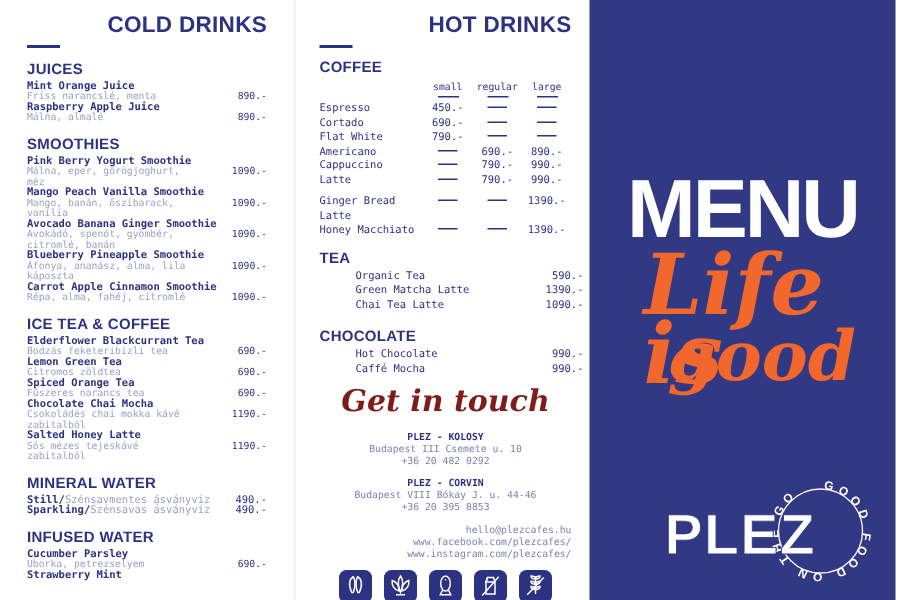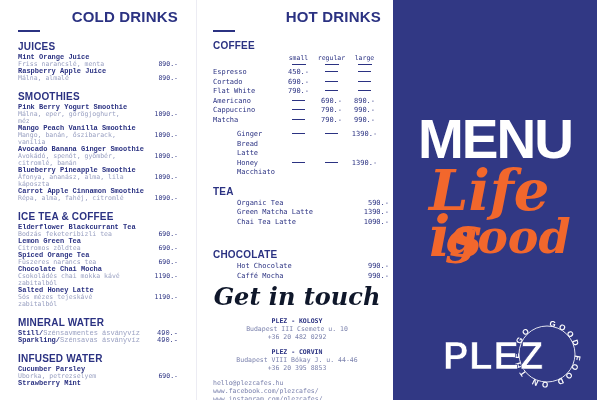--- a/index.html
+++ b/index.html
@@ -20,55 +20,55 @@
   }
   .col-title::after { content:''; display:block; width:22px; height:2px; background:#2b3282; margin-top:5px; }
 
   .section-header {
     font-family:"Liberation Sans", sans-serif; font-weight:bold;
     font-size:10px; color:#2b3282; margin-top:9px; margin-bottom:2px; letter-spacing:.2px;
   }
   .col-mid .section-header { margin-top:8px; }
 
   
-  .mi-top { display:flex; font-size:7px; line-height:7px;font-family:Liberation Mono, monospace; }
+  .mi-top { display:flex; font-size:7px; line-height:7px; }
   .mi-name { font-weight:bold; color:#2b3282; white-space:pre; }
   .mi-inline-desc { color:#9aa1c2; }
   .mi-price-inline { margin-left:auto; color:#2b3282; }
   .mi-bottom { display:flex; font-size:6.5px; line-height:7px;gap:28px; }
   .mi-bottom span { display:block; }
   .mi-desc { color:#9aa1c2; }
   .mi-price { margin-left:auto; color:#2b3282; }
 
   
   .size-row { display:flex; margin-top:3px;gap:20px; }
   .size-spacer { width:69px; }
   .size-cells { display:flex; }
   .size-h { width:33px; text-align:center; font-size:6.5px; color:#2b3282; }
   .size-h::after { content:''; display:block; width:14px; height:1px; background:#2b3282; margin:2px auto 0; }
   .coffee-rows { margin-top:3px; }
   .coffee-row { display:flex; font-size:7px; line-height:9.5px; align-items:baseline; }
   .cr-name { width:69px; color:#2b3282; }
   .cr-cells { display:flex; }
   .cr-cell { width:33px; text-align:center; color:#2b3282; }
   .dash::after { content:''; display:inline-block; width:13px; height:1px; background:#2b3282; vertical-align:2px; }
-  .coffee-extra { margin-top:5px;margin-left:24px; }
+  .coffee-extra { margin-top:5px; }
 
   
   .slines { }
   .sline { display:flex; justify-content:space-between; width:152px; font-size:7px; line-height:9.5px; color:#2b3282;padding-left:24px; }
 
   .git {
     font-family:"DejaVu Serif", serif; font-style:italic; font-weight:bold;
-    color:#0f172a; font-size:24px; line-height:26px; text-align:center; margin-top:3px;
+    color:#7f1d1d; font-size:20px; line-height:26px; text-align:center; margin-top:3px;
   }
 
   .loc { text-align:center; font-size:6.5px; line-height:8px; color:#7b82ad; margin-top:7px; }
   .loc-name { font-weight:bold; color:#2b3282; }
-  .contact { text-align:left; font-size:6.5px; line-height:8px; color:#7b82ad; margin-top:7px; }
+  .contact { text-align:right; font-size:6.5px; line-height:8px; color:#7b82ad; margin-top:7px; }
 
   
   .diet-row { display:flex; justify-content:center; gap:8px; margin-top:7px; }
   .diet { width:22px; height:22px; background:#2b3282; border-radius:5px; position:relative; }
   .diet svg { position:absolute; left:0; top:0; }
 
   
   .panel { position:absolute; left:393px; top:0; width:204px; height:400px; background:#313884; }
   .menu-word {
     position:absolute; left:25px; top:112px;
@@ -355,21 +355,21 @@
       <div class="coffee-row">
         <span class="cr-name">Cappuccino</span>
         <span class="cr-cells">
 
         <span class="cr-cell dash"></span>
           <span class="cr-cell">790.-</span>
           <span class="cr-cell">990.-</span>
         </span>
       </div>
       <div class="coffee-row">
-        <span class="cr-name">Matcha</span>
+        <span class="cr-name">Latte</span>
         <span class="cr-cells">
 
         <span class="cr-cell dash"></span>
           <span class="cr-cell">790.-</span>
           <span class="cr-cell">990.-</span>
         </span>
       </div>
     </div>
 
   <div class="coffee-rows coffee-extra">
@@ -404,21 +404,21 @@
       <div class="sline">
         <span>Green Matcha Latte</span>
         <span>1390.-</span>
       </div>
       <div class="sline">
         <span>Chai Tea Latte</span>
         <span>1090.-</span>
       </div>
     </div>
 
-  <div class="section-header" style="margin-top:22px;">CHOCOLATE</div>
+  <div class="section-header" style="margin-top:11px;">CHOCOLATE</div>
   <div class="slines">
 
   <div class="sline">
         <span>Hot Chocolate</span>
         <span>990.-</span>
       </div>
       <div class="sline">
         <span>Caffé Mocha</span>
         <span>990.-</span>
       </div>

